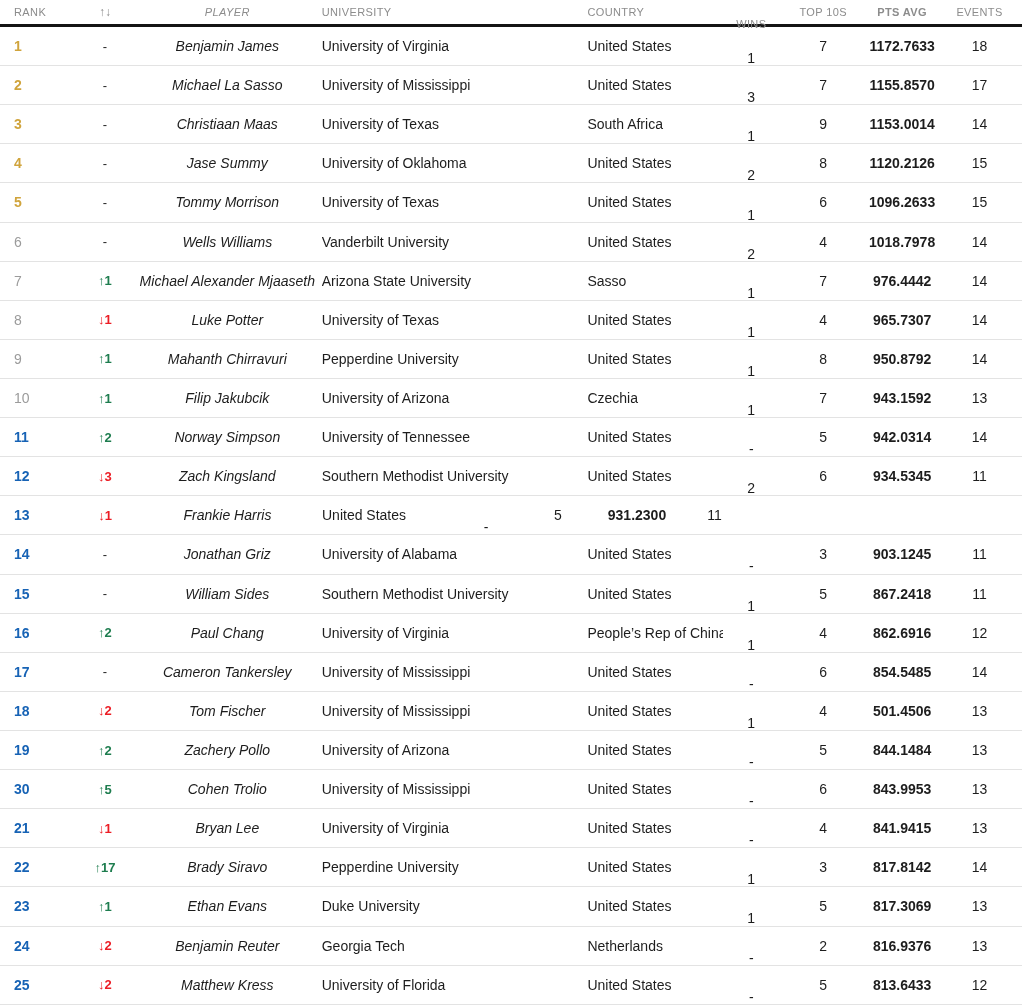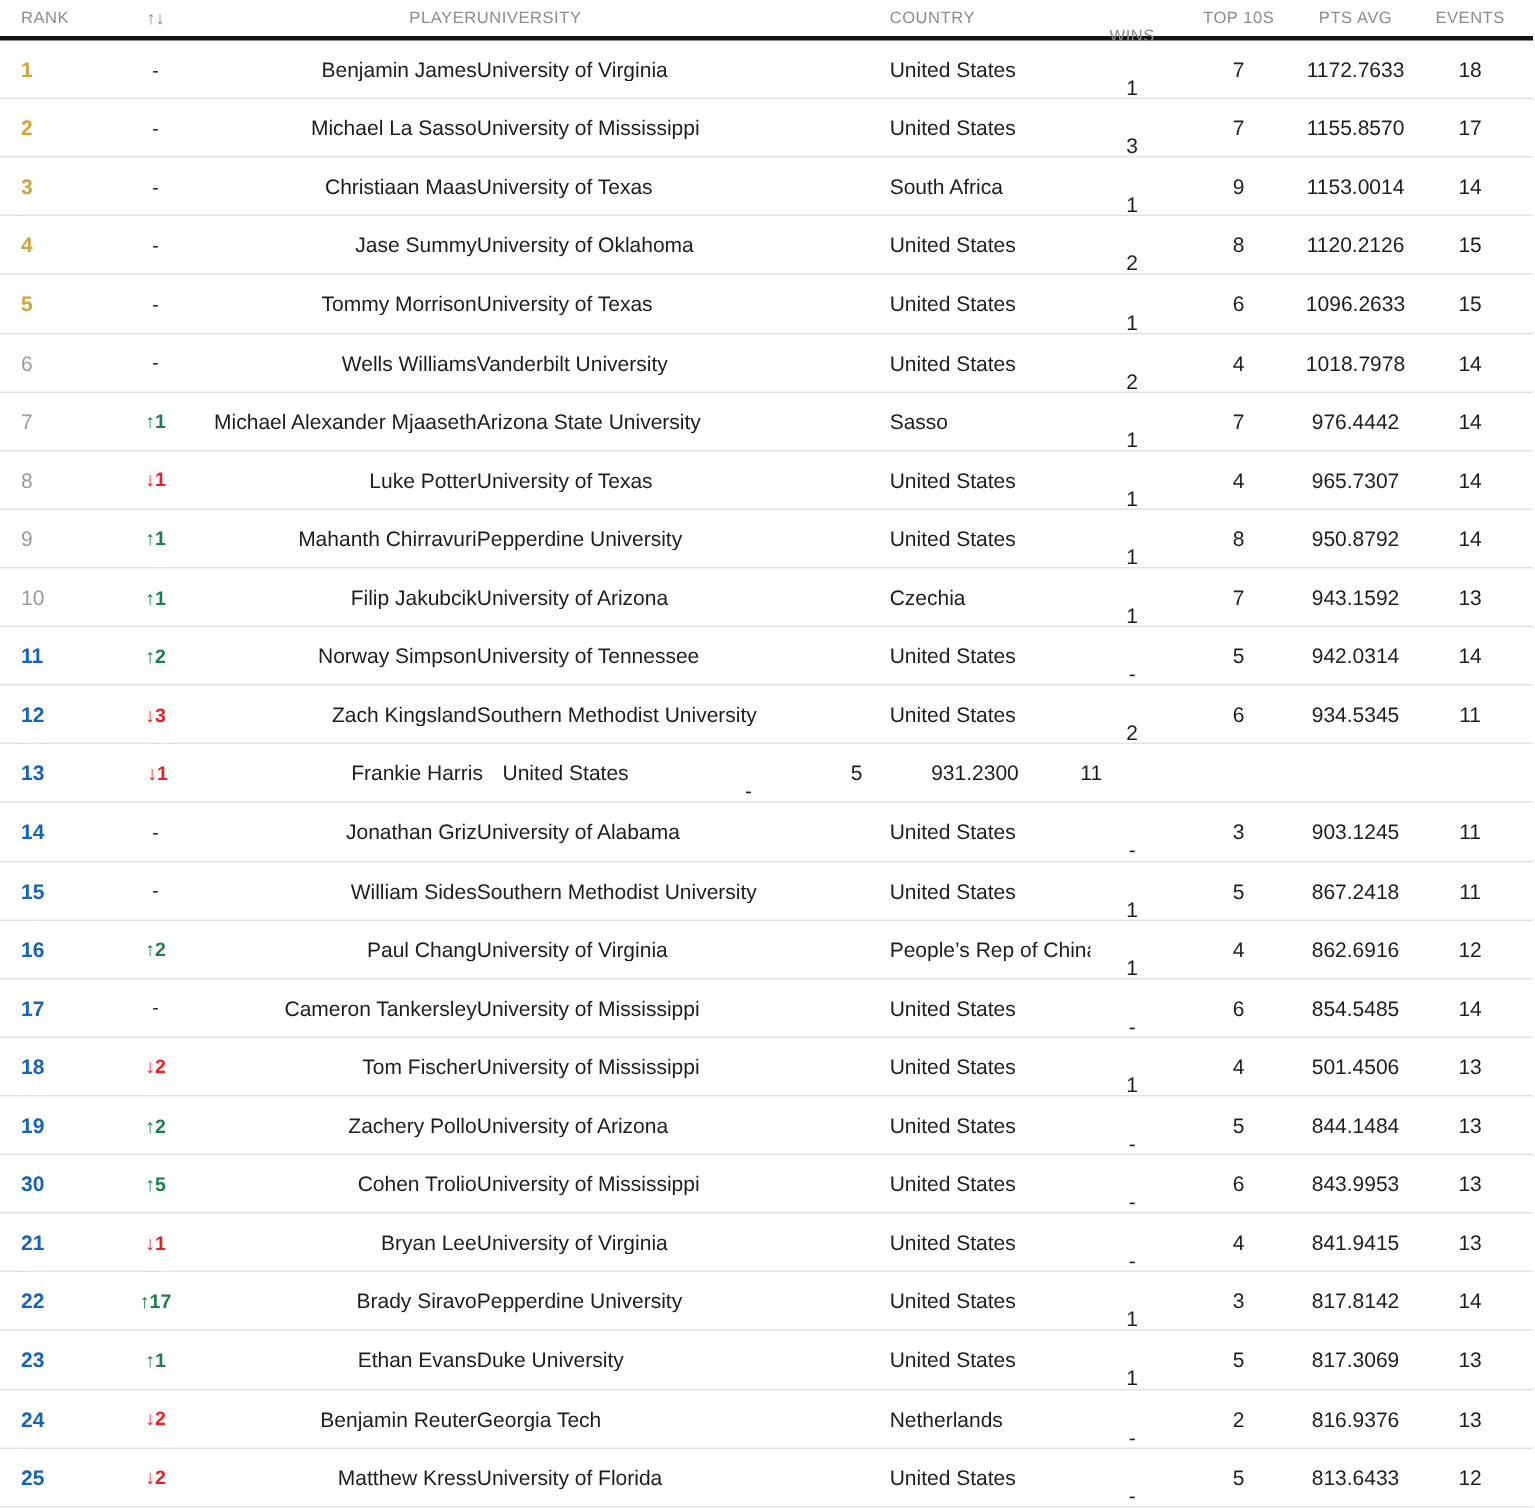--- a/index.html
+++ b/index.html
@@ -20,26 +20,26 @@
     text-transform:uppercase;font-weight:normal;cursor:pointer;
   }
   .row{
     display:flex;align-items:center;height:39.12px;flex:0 0 39.12px;
     border-bottom:1px solid var(--divider,#e3e3e3);
     box-sizing:border-box;font-size:14px;
   }
   .cell{box-sizing:border-box;white-space:nowrap;overflow:hidden;}
   .c-rank   {width:86px;padding-left:14px;text-align:left;}
   .c-move   {width:38px;text-align:center;font-size:13px;}
-  .c-player {width:198px;padding-left:9px;text-align:right;}
+  .c-player {width:198px;padding-left:9px;text-align:center;font-style:italic;}
   .c-univ   {width:266px;text-align:left;}
-  .c-country{width:136px;text-align:left;margin-left:13px;}
+  .c-country{width:136px;text-align:left;}
   .c-wins   {width:56px;text-align:center;margin-top:24px;}
   .c-top10s {width:88px;text-align:center;}
-  .c-ptsavg {width:70px;text-align:center;}
+  .c-ptsavg {width:70px;text-align:center;font-weight:bold;}
   .c-events {width:85px;text-align:center;}
   .hcell.c-move{font-size:12px;letter-spacing:0;}
   .tier-gold{color:var(--rank-gold,#d0a43c);font-weight:bold;}
   .tier-gray{color:var(--rank-gray,#9b9b9b);font-weight:normal;}
   .tier-blue{color:var(--rank-blue,#1763b5);font-weight:bold;}
   .dir-up  {color:var(--move-up,#1e7d4f);font-weight:bold;}
   .dir-down{color:var(--move-down,#ec1d25);font-weight:bold;}
   .dir-none{color:var(--text,#1d1d1d);font-weight:normal;}
 </style>
 </head>

